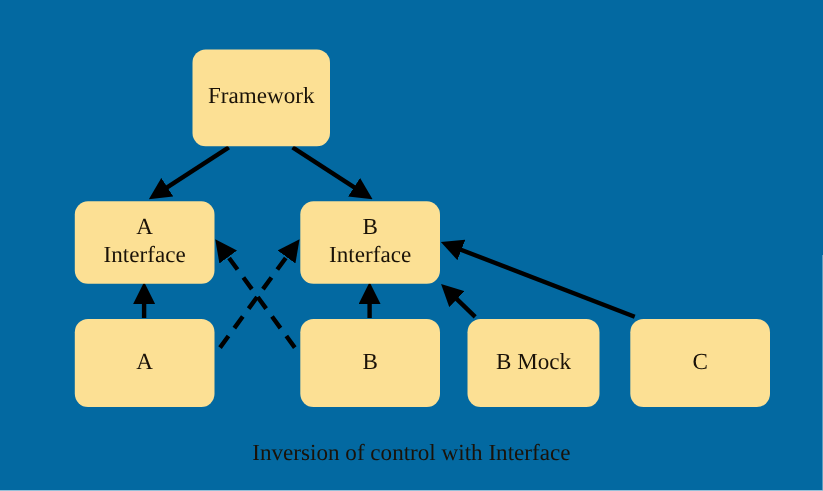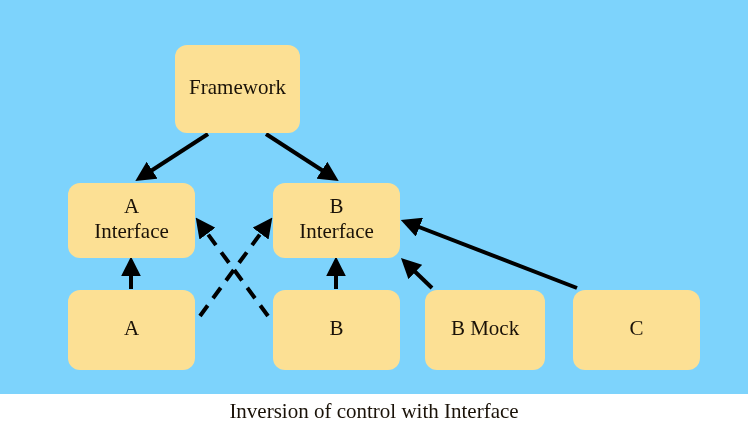--- a/index.html
+++ b/index.html
@@ -9,22 +9,22 @@
   }
   body {
     width: 748px;
     height: 446px;
     font-family: "Liberation Serif", serif;
     overflow: hidden;
   }
   #diagram-root {
     position: relative;
     width: 748px;
-    height: 394px;
-    background: #7dd3fc;
+    height: 446px;
+    background: #0369a1;
   }
   svg.diagram-canvas {
     position: absolute;
     left: 0;
     top: 0;
     width: 748px;
     height: 446px;
     display: block;
   }
   .node-rect {

